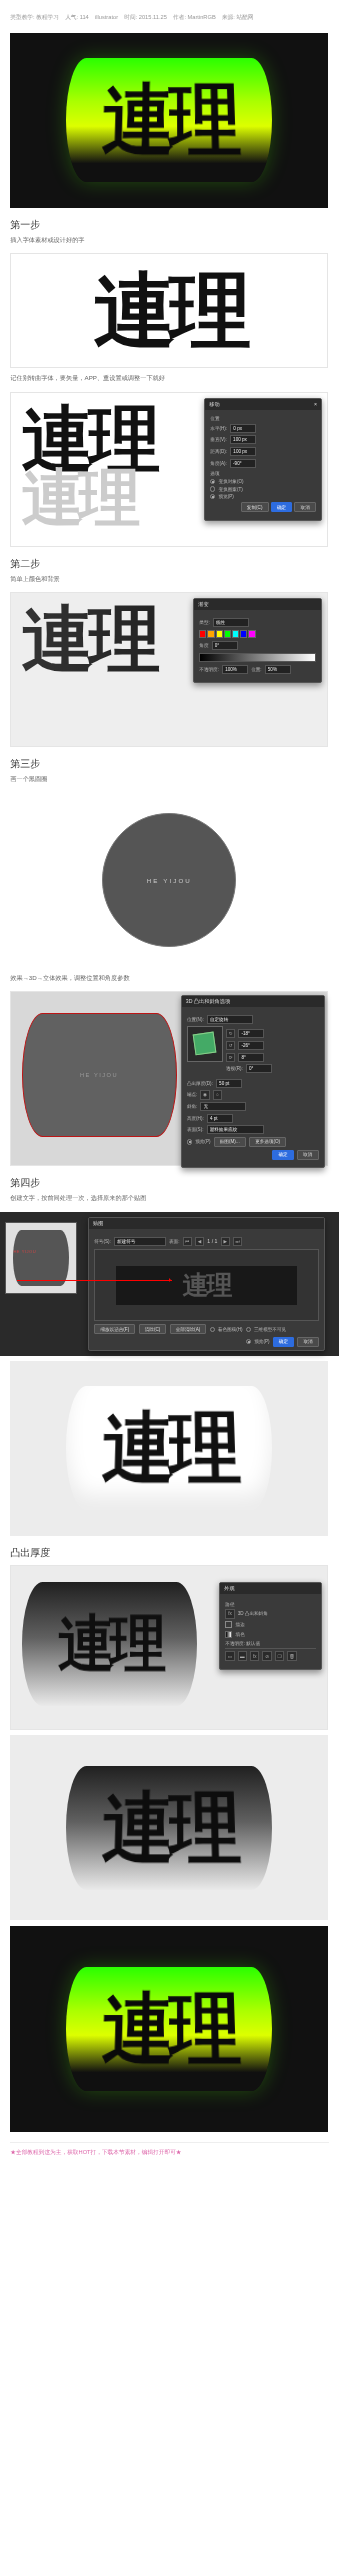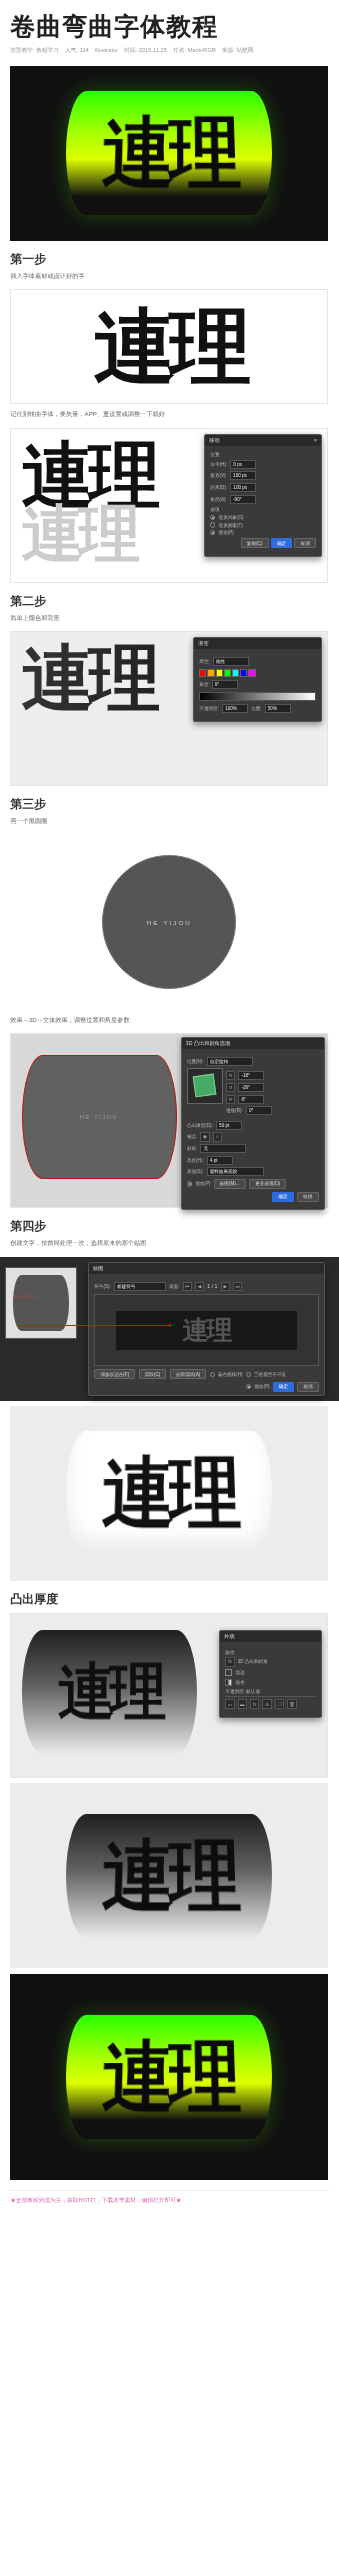--- a/index.html
+++ b/index.html
@@ -2,21 +2,21 @@
 <html style="font-size:8.2px"><head>
 <meta charset="utf-8">
 <style>
   * { margin: 0; padding: 0; box-sizing: border-box; }
   body { width: 339px; background: #fff; font-family: "Microsoft YaHei", sans-serif; color: #333; }
   .page { width: 339px; }
   .header { padding: 10.3px 10.3px 5.2px; }
   .title { font-size: 25px; font-weight: 800; letter-spacing: 1px; color: #222; }
   .meta { font-size: 5.7px; color: #999; margin-top: 4.1px; display: flex; gap: 6.2px; flex-wrap: wrap; }
   .meta span { white-space: nowrap; }
-  .step-label { font-size: 12px; font-weight: 700; color: #333; margin: 10.3px 10.3px 3.1px; }
+  .step-label { font-size: 10px; font-weight: 400; color: #333; margin: 10.3px 10.3px 3.1px; }
   .step-desc { font-size: 6.2px; color: #666; margin: 0 10.3px 8.2px; line-height: 1.6; }
   .hero { width: 318px; height: 175px; margin: 5.2px 10.3px; background: #111; display: flex; align-items: center; justify-content: center; position: relative; overflow: hidden; }
   .cyl { width: 206px; height: 124px; position: relative; perspective: 309px; }
   .cyl-face { position: absolute; inset: 0; border-radius: 20.6px/62px; overflow: hidden; }
   .cyl-green { background: linear-gradient(180deg, #2aff00 0%, #aaff00 35%, #ddff00 55%, #101010 85%); box-shadow: 0 0 20.6px rgba(80,255,0,.25); }
   .cyl-bw { background: linear-gradient(180deg, #202020 0%, #606060 45%, #eaeaea 100%); }
   .cyl-text { position: absolute; inset: 0; display: flex; align-items: center; justify-content: center; font-size: 72px; font-weight: 900; letter-spacing: -5.2px; color: #111; mix-blend-mode: normal; transform: scaleY(1.1) rotateX(10deg); }
   .cyl-grey-wrap { background: #e5e5e5; }
   .cyl-wire { border: 0.5px solid #b00; border-radius: 20.6px/62px; }
   .flat-text { width: 318px; margin: 5.2px 10.3px; background: #fff; border: 0.5px solid #e5e5e5; padding: 15.5px 5.2px; text-align: center; }
@@ -44,21 +44,20 @@
   .footer-note { font-size: 5.7px; color: #d6a; margin: 10.3px; padding-top: 6.2px; border-top: 0.5px solid #eee; }
   .radio { width: 5.2px; height: 5.2px; border-radius: 50%; border: 0.5px solid #888; display: inline-block; }
   .radio.on::after { content: ''; display: block; width: 2.1px; height: 2.1px; background: #ccc; border-radius: 50%; margin: 1px; }
 </style>
 </head>
 <body>
 
 <div class="page">
 
   <div class="header">
-    <div class="title">卷曲弯曲字体教程</div>
     <div class="meta">
       <span><span>类型教学</span>: <span>教程学习</span></span>
       <span><span>人气</span>: <span>114</span></span>
       <span>illustrator</span>
       <span><span>时间</span>: <span>2015.11.25</span></span>
       <span><span>作者</span>: <span>MartinRGB</span></span>
       <span><span>来源</span>: <span>站酷网</span></span>
     </div>
   </div>
 

